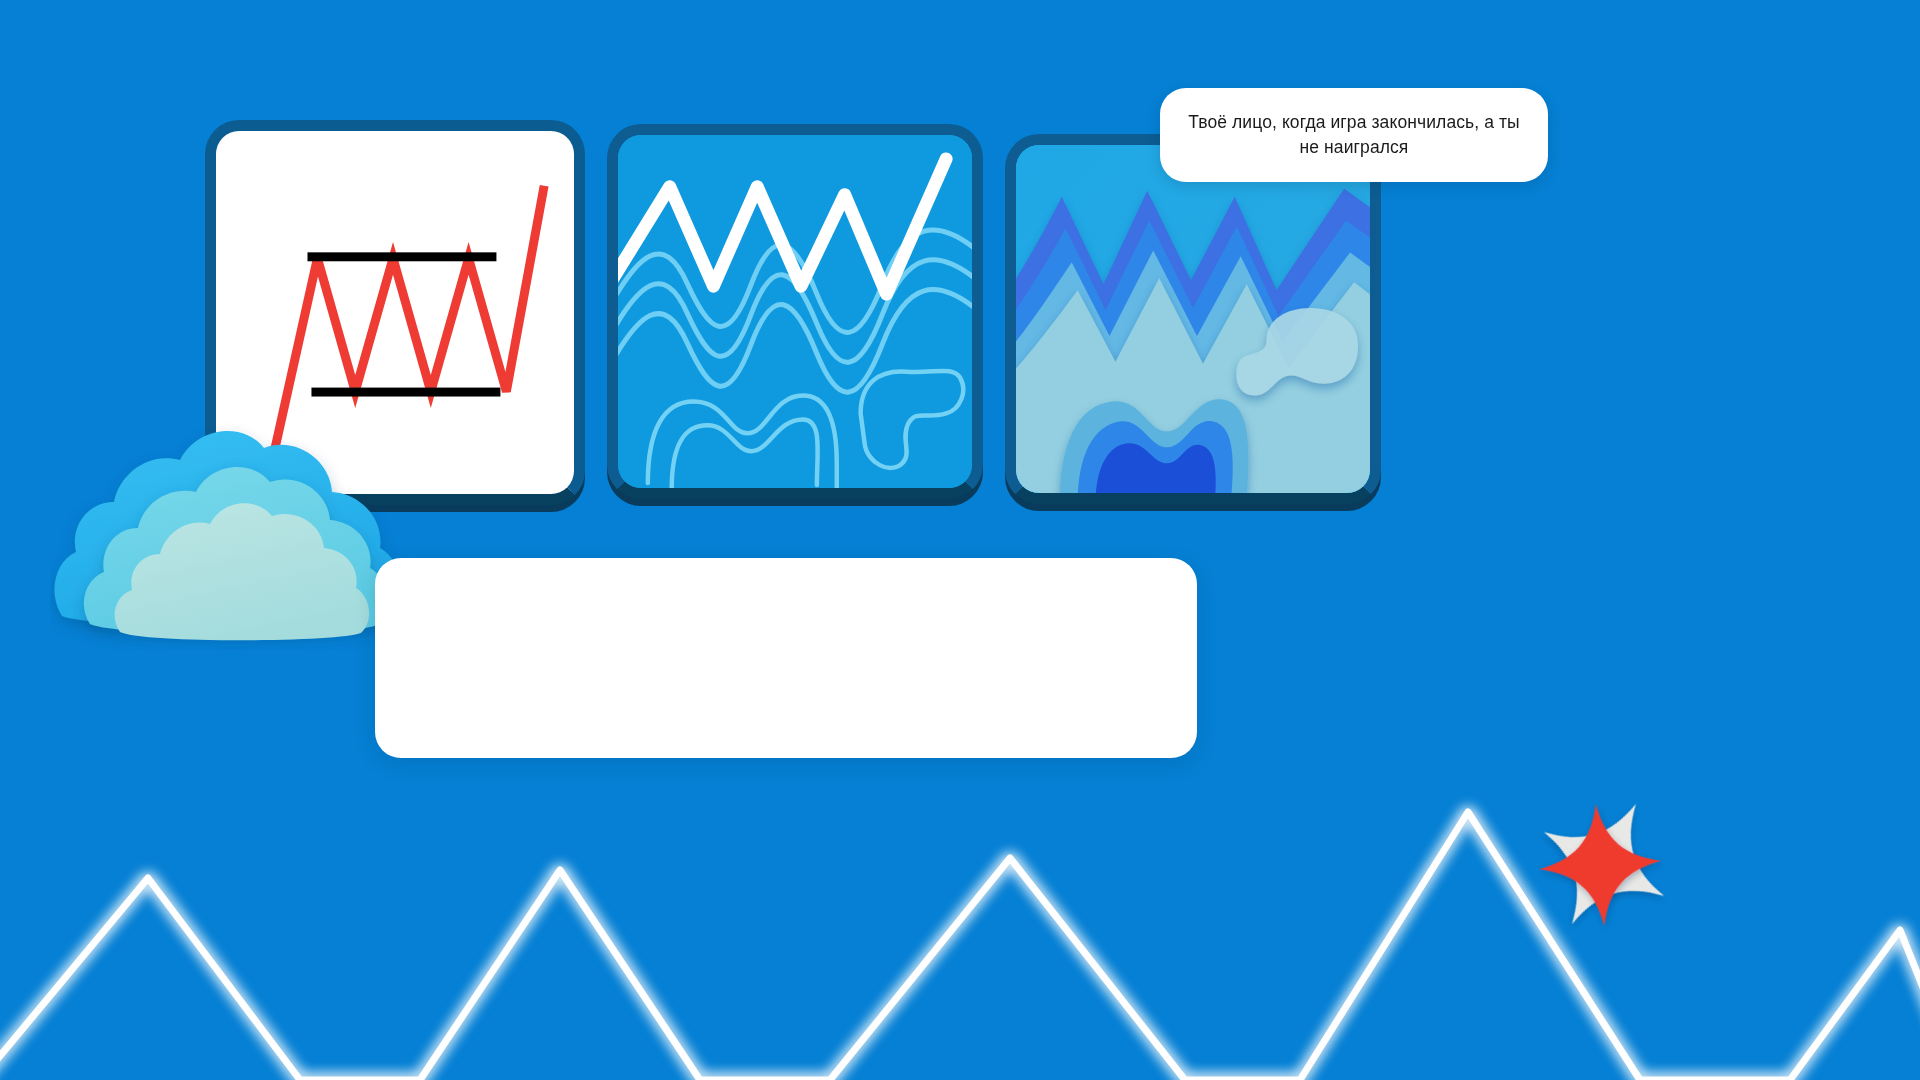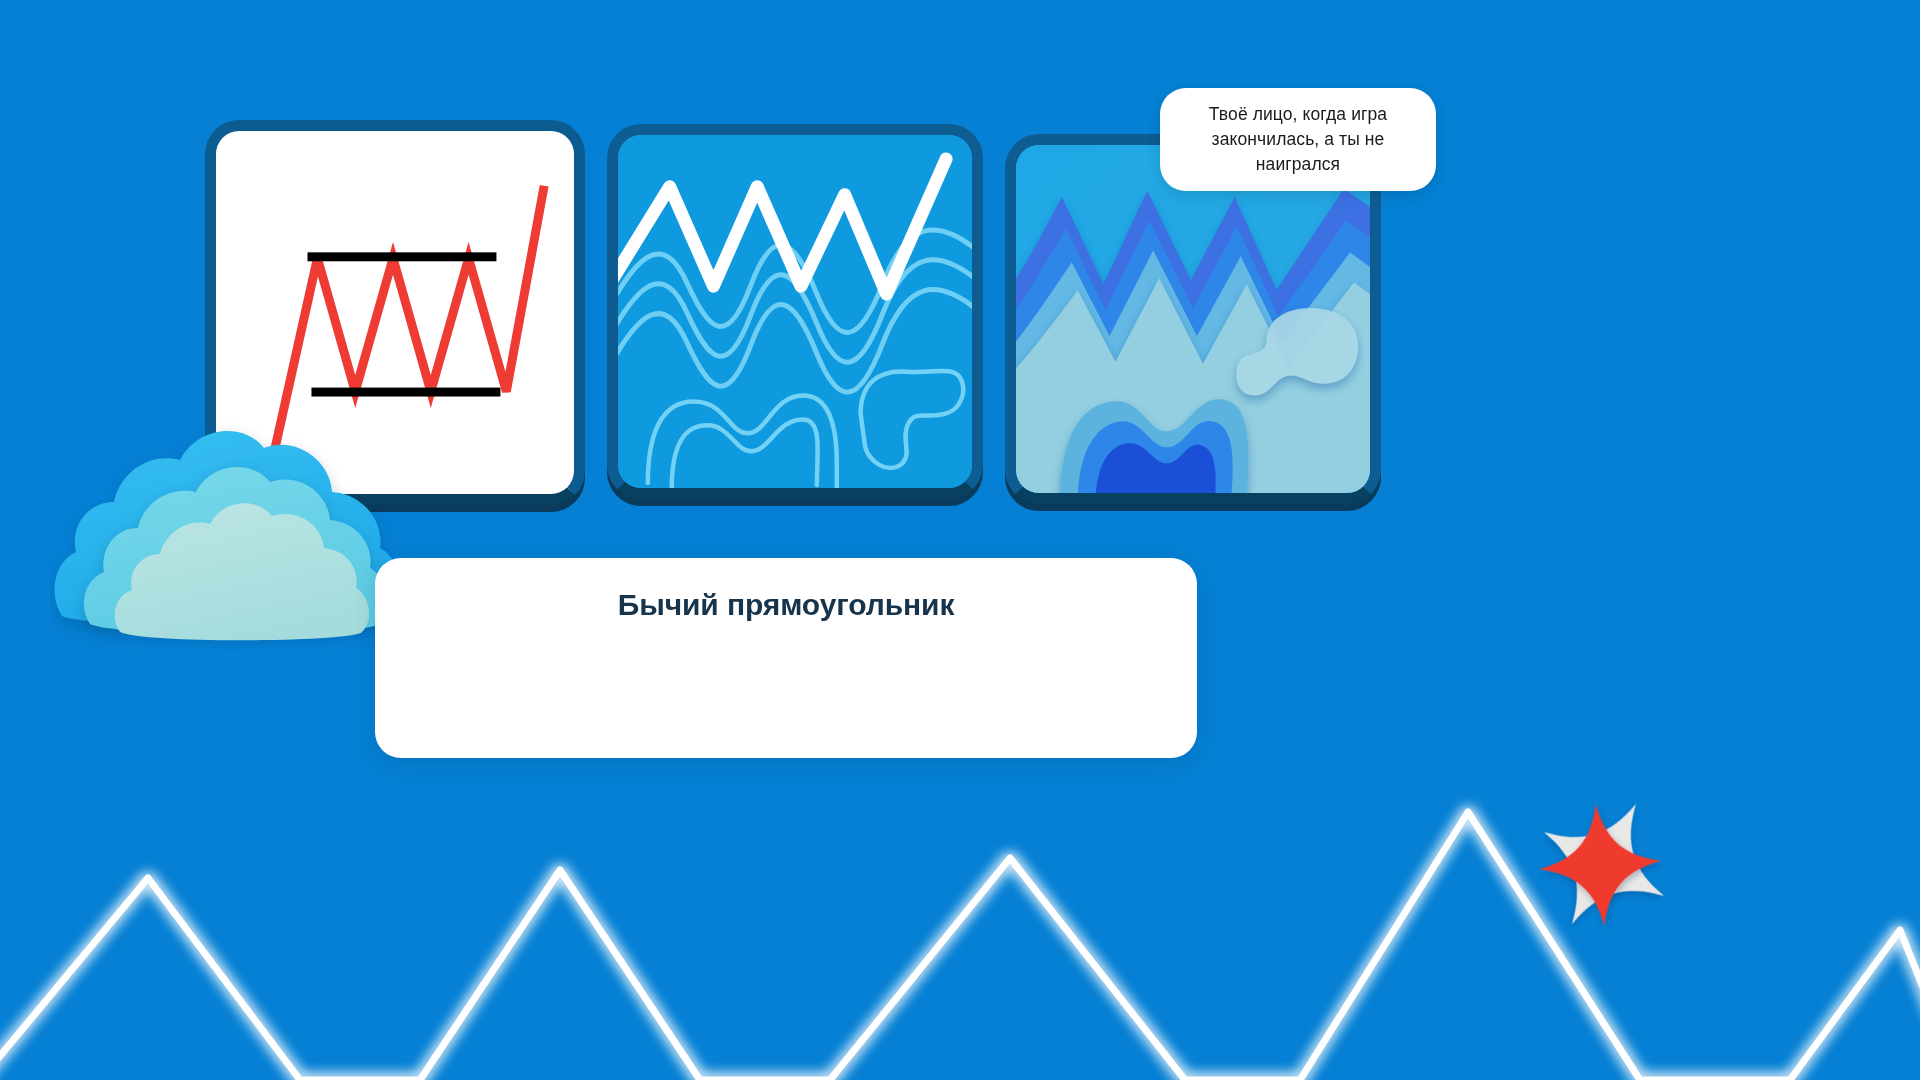--- a/index.html
+++ b/index.html
@@ -61,21 +61,21 @@
   
   .star {
     position:absolute; left:1528px; top:788px;
     width:152px; height:152px;
     pointer-events:none;
   }
 
   
   .bubble {
     position:absolute; left:1160px; top:88px;
-    width:276px; min-height:94px;
+    width:388px; min-height:94px;
     background:#ffffff;
     border-radius:26px;
     display:flex; align-items:center; justify-content:center;
     padding:14px 24px;
     box-shadow:0 4px 14px rgba(0,40,70,.16);
   }
   .bubble-text {
     font-size:17.5px;
     line-height:1.42;
     color:#1b1b1b;
@@ -268,14 +268,13 @@
     <path d="M72,16 C79,52 97,70 133,77 C97,84 79,102 72,138
              C65,102 47,84 11,77 C47,70 65,52 72,16 Z" fill="#ee3b2e"></path>
   </g>
 </svg>
 
 <div class="bubble">
   <div class="bubble-text">Твоё лицо, когда игра закончилась, а ты не наигрался</div>
 </div>
 
 <div class="caption">
-  <div class="caption-title">Бычий прямоугольник</div>
 </div>
 
 </body></html>

